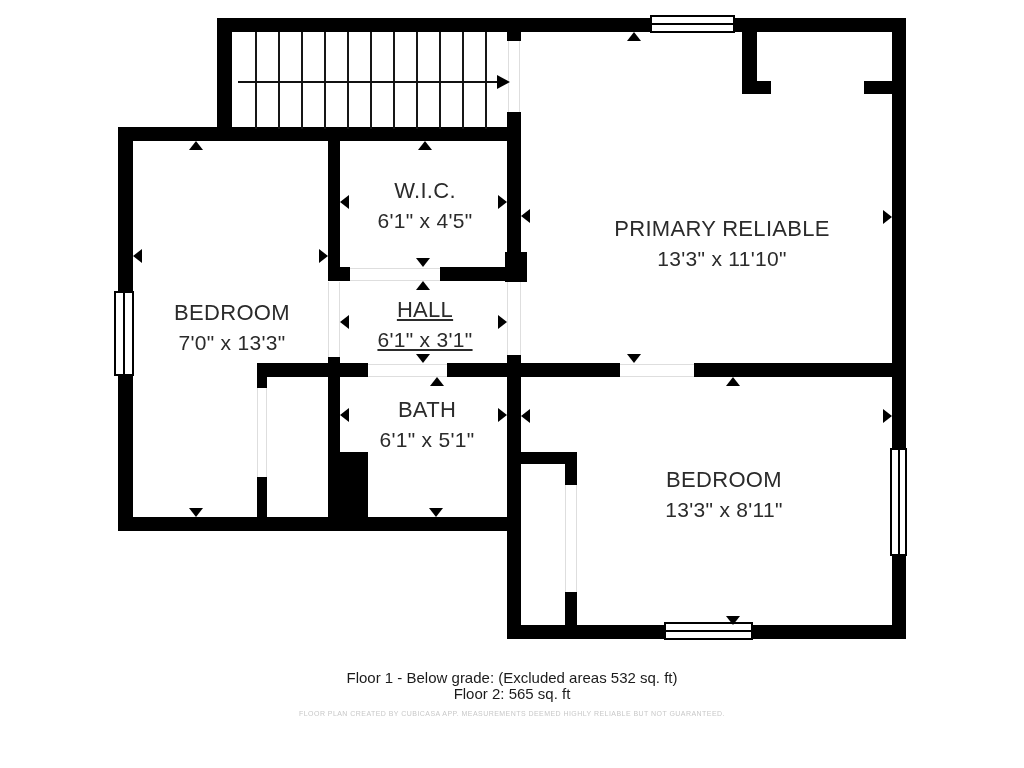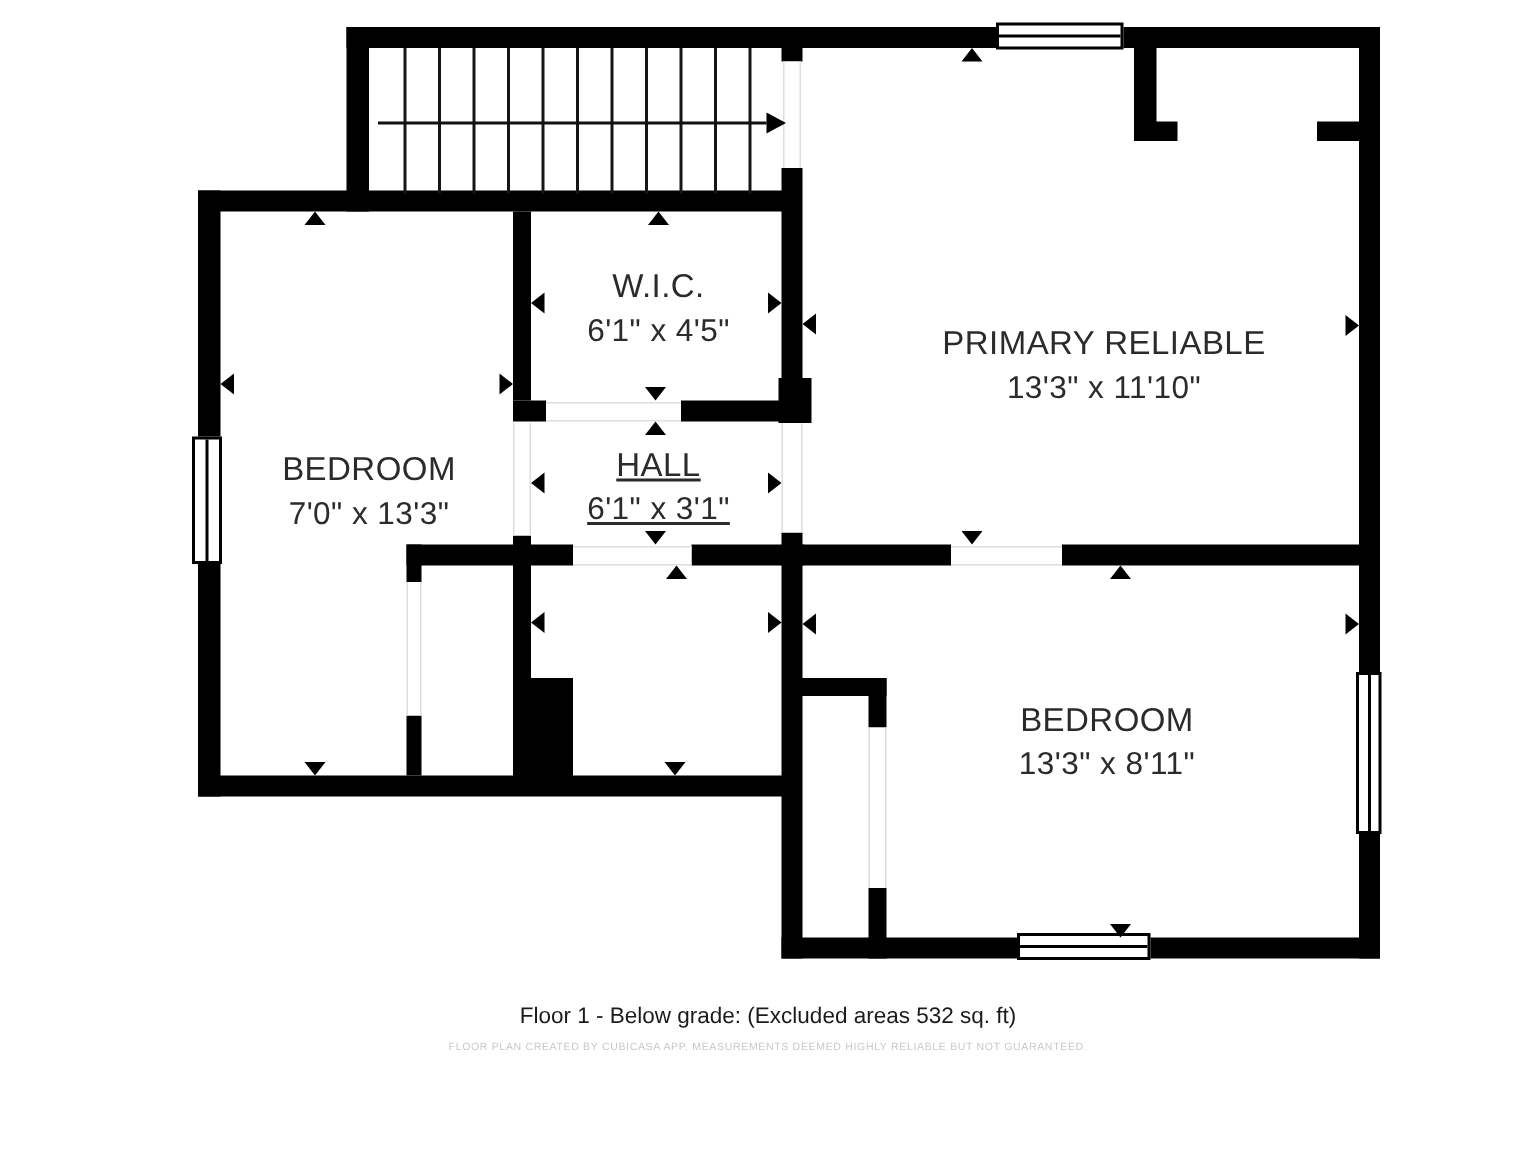--- a/index.html
+++ b/index.html
@@ -1,20 +1,20 @@
 <!DOCTYPE html>
 <html><head>
 <meta charset="utf-8">
 <style>
   html, body { margin:0; padding:0; background:#ffffff; }
   #canvas {
     position:relative; width:1024px; height:768px; background:#ffffff;
     overflow:hidden; font-family:"Liberation Sans", "DejaVu Sans", sans-serif;
   }
-  #plan-layer { position:absolute; left:0; top:0; width:834px; height:768px;margin-left:14px; }
+  #plan-layer { position:absolute; left:0; top:0; width:834px; height:768px; }
   .wall { position:absolute; background:#000000; }
   .opening { position:absolute; background:#ffffff; box-sizing:border-box; }
   .opening.h { border-top:1px solid #dedede; border-bottom:1px solid #dedede; }
   .opening.v { border-left:1px solid #dedede; border-right:1px solid #dedede; }
   .window { position:absolute; background:#ffffff; border:2px solid #000000; box-sizing:border-box; }
   .window i { position:absolute; display:block; background:#000000; }
   .window.h i { left:0; right:0; top:50%; height:2px; margin-top:-1px; }
   .window.v i { top:0; bottom:0; left:50%; width:2px; margin-left:-1px; }
   .marker { position:absolute; width:0; height:0; }
   .marker.up    { border-left:7px solid transparent; border-right:7px solid transparent; border-bottom:9px solid #000; }
@@ -49,20 +49,24 @@
       <div class="room-name">PRIMARY RELIABLE</div>
       <div class="room-dims">13'3" x 11'10"</div>
     </div>
     <div class="room-label" style="left: 232px; top: 298px;">
       <div class="room-name">BEDROOM</div>
       <div class="room-dims">7'0" x 13'3"</div>
     </div>
     <div class="room-label" style="left: 425px; top: 295px; text-decoration: underline;">
       <div class="room-name">HALL</div>
       <div class="room-dims">6'1" x 3'1"</div>
+    </div>
+    <div class="room-label" style="left: 427px; top: 395px;">
+      <div class="room-name">BATH</div>
+      <div class="room-dims">6'1" x 5'1"</div>
     </div>
     <div class="room-label" style="left: 724px; top: 465px;">
       <div class="room-name">BEDROOM</div>
       <div class="room-dims">13'3" x 8'11"</div>
     </div>
   <div class="wall" style="left: 217px; top: 18px; width: 689px; height: 14px;"></div>
       <div class="wall" style="left: 892px; top: 18px; width: 14px; height: 621px;"></div>
       <div class="wall" style="left: 217px; top: 18px; width: 15px; height: 123px;"></div>
       <div class="wall" style="left: 118px; top: 127px; width: 392px; height: 14px;"></div>
       <div class="wall" style="left: 118px; top: 127px; width: 15px; height: 404px;"></div>
@@ -143,15 +147,16 @@
       <div class="tread" style="left: 416px; top: 32px; width: 1.5px; height: 97px;"></div>
       <div class="tread" style="left: 439px; top: 32px; width: 1.5px; height: 97px;"></div>
       <div class="tread" style="left: 462px; top: 32px; width: 1.5px; height: 97px;"></div>
       <div class="tread" style="left: 485px; top: 32px; width: 1.5px; height: 97px;"></div>
       <div class="arrow-line" style="left: 238px; top: 81px; width: 259px; height: 2px;"></div>
       <div class="arrow-head" style="left: 497px; top: 75px;"></div>
     </div>
 
   <div class="footer">
     <div class="footer-line">Floor 1 - Below grade: (Excluded areas 532 sq. ft)</div>
+    <div class="footer-line">Floor 2: 565 sq. ft</div>
     <div class="footer-disclaimer">FLOOR PLAN CREATED BY CUBICASA APP. MEASUREMENTS DEEMED HIGHLY RELIABLE BUT NOT GUARANTEED.</div>
   </div>
 </div>
 
 </body></html>

